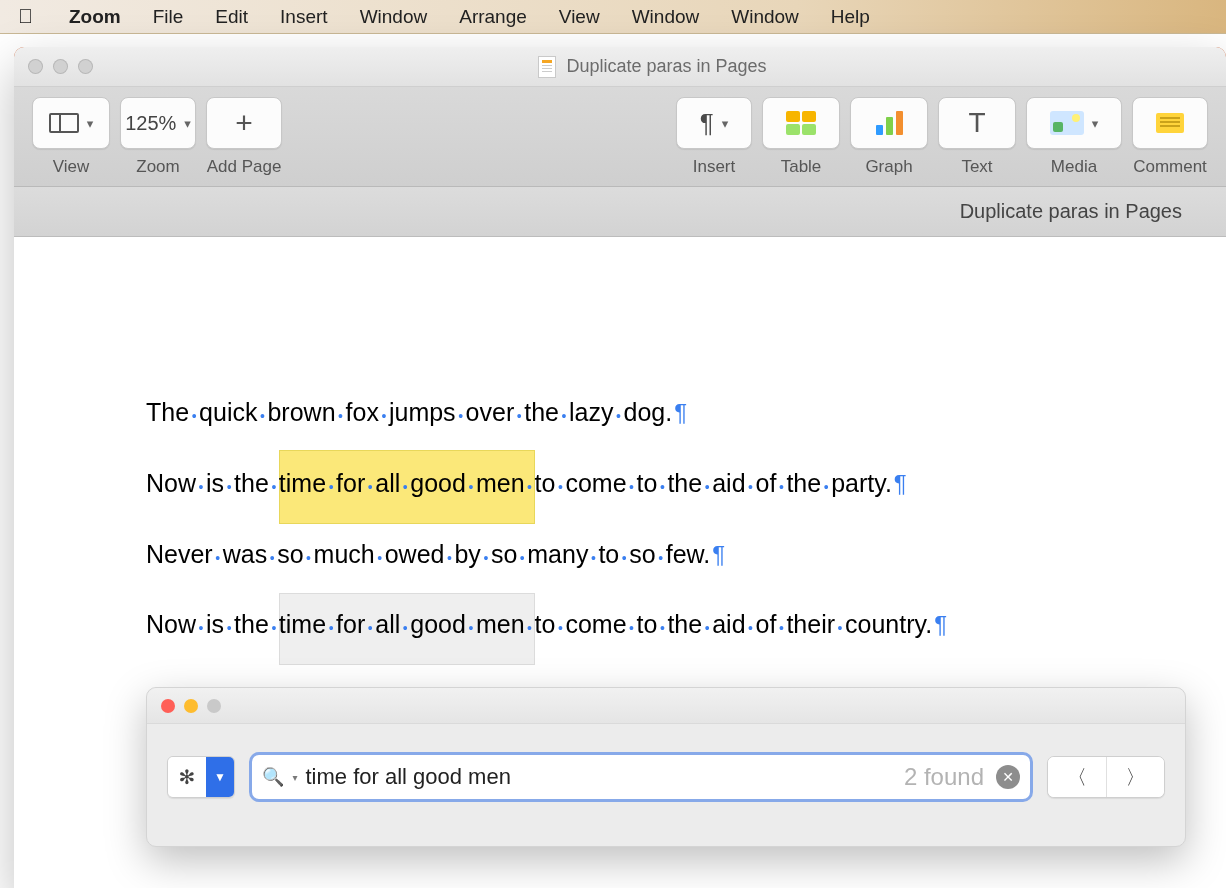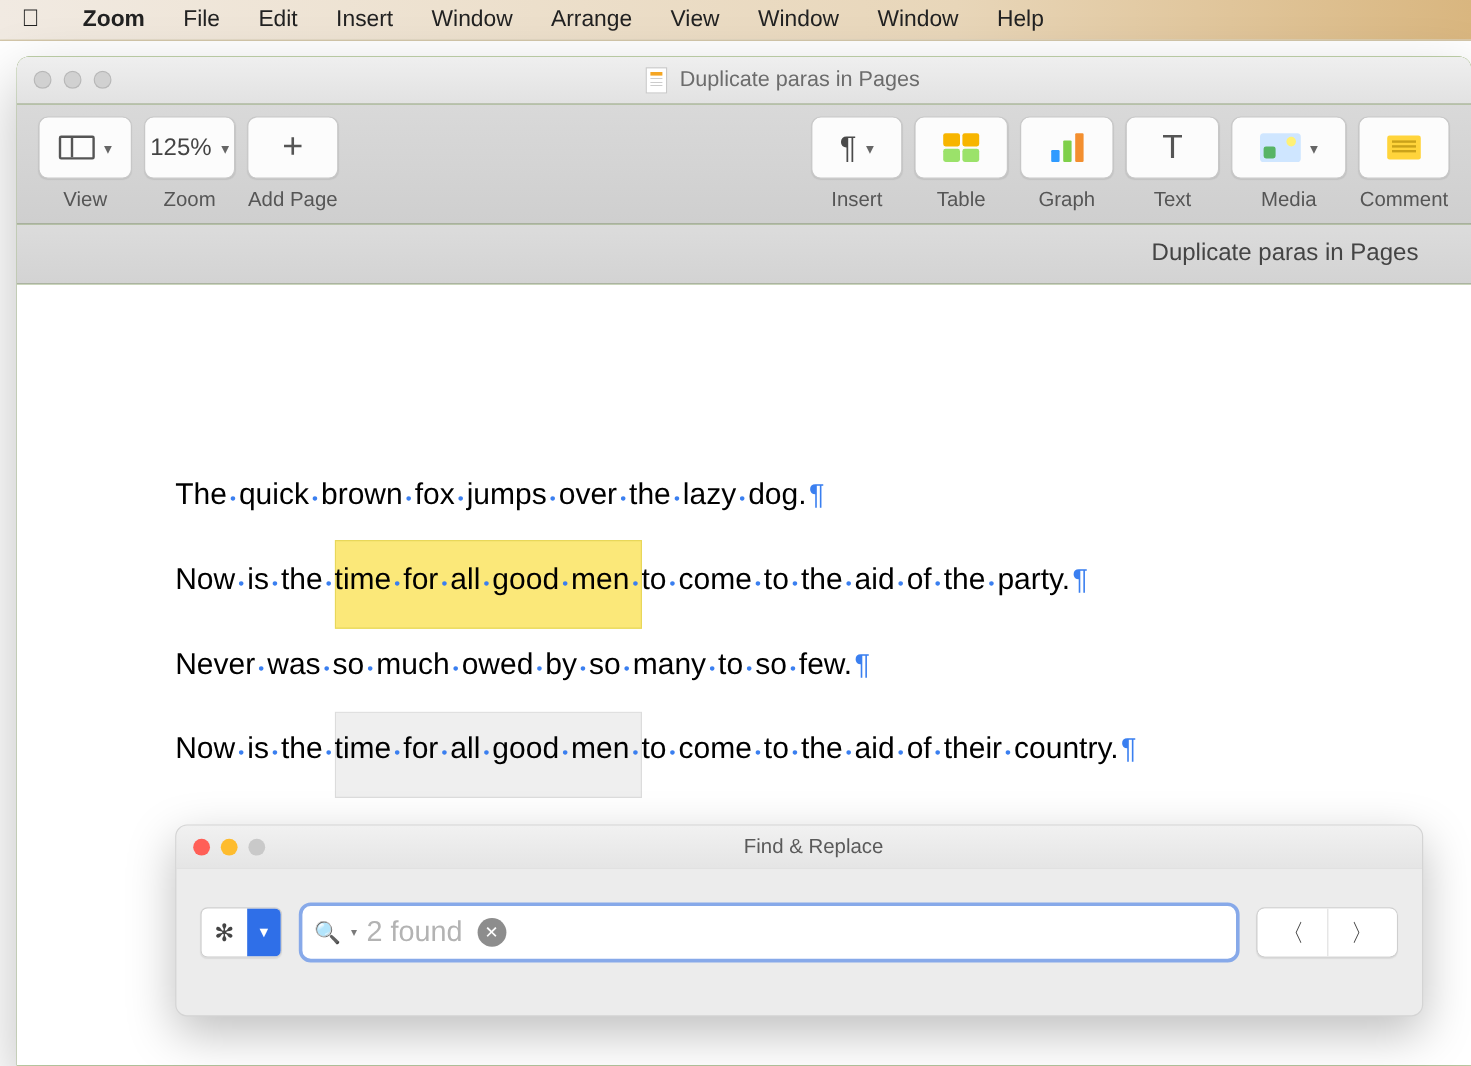--- a/index.html
+++ b/index.html
@@ -17,21 +17,21 @@
   }
   .apple-logo { font-size: 20px; margin-right: 20px; color: #222; }
   .menubar-item { font-size: 19px; color: #222; padding: 0 16px; line-height: 34px; }
   .menubar-item.app { font-weight: 700; }
 
   
   .window {
     position: absolute;
     left: 14px; top: 47px;
     width: 1212px; height: 841px;
-    background: #4d7c0f;
+    background: #c2410c;
     border-radius: 10px 10px 0 0;
     box-shadow: 0 20px 50px rgba(0,0,0,.25);
     overflow: hidden;
   }
   .titlebar {
     height: 40px;
     background: linear-gradient(#efefef,#e2e2e2);
     display: flex; align-items: center;
     padding: 0 14px;
     border-bottom: 1px solid #cfcfcf;
@@ -246,34 +246,34 @@
         <div class="para"><span class="word">Now</span><span class="dot-sep"></span><span class="word">is</span><span class="dot-sep"></span><span class="word">the</span><span class="dot-sep"></span><span class="hlt2"><span class="word">time</span><span class="dot-sep"></span><span class="word">for</span><span class="dot-sep"></span><span class="word">all</span><span class="dot-sep"></span><span class="word">good</span><span class="dot-sep"></span><span class="word">men</span><span class="dot-sep"></span></span><span class="word">to</span><span class="dot-sep"></span><span class="word">come</span><span class="dot-sep"></span><span class="word">to</span><span class="dot-sep"></span><span class="word">the</span><span class="dot-sep"></span><span class="word">aid</span><span class="dot-sep"></span><span class="word">of</span><span class="dot-sep"></span><span class="word">their</span><span class="dot-sep"></span><span class="word">country.</span><span class="pilcrow-mark">¶</span></div>
       </div>
 
     <div class="find-panel" style="top:450px">
       <div class="fp-title">
         <div class="fp-traffic">
           <div class="d r"></div>
           <div class="d y"></div>
           <div class="d g"></div>
         </div>
-        <div class="fp-label">Find &amp; Replace</div>
       </div>
       <div class="fp-body">
         <div class="gear-combo">
           <div class="g">
               <span>✻</span>
             </div>
           <div class="c">
               <span>▼</span>
             </div>
         </div>
         <div class="search-wrap">
           <span class="mag">🔍</span>
           <span class="magchev">▾</span>
+          <input class="search-input" value="time for all good men" style="">
           <span class="found">2 found</span>
           <span class="clear-x">✕</span>
         </div>
         <div class="nav-seg">
           <button>〈</button>
           <button>〉</button>
         </div>
       </div>
     </div>
 

